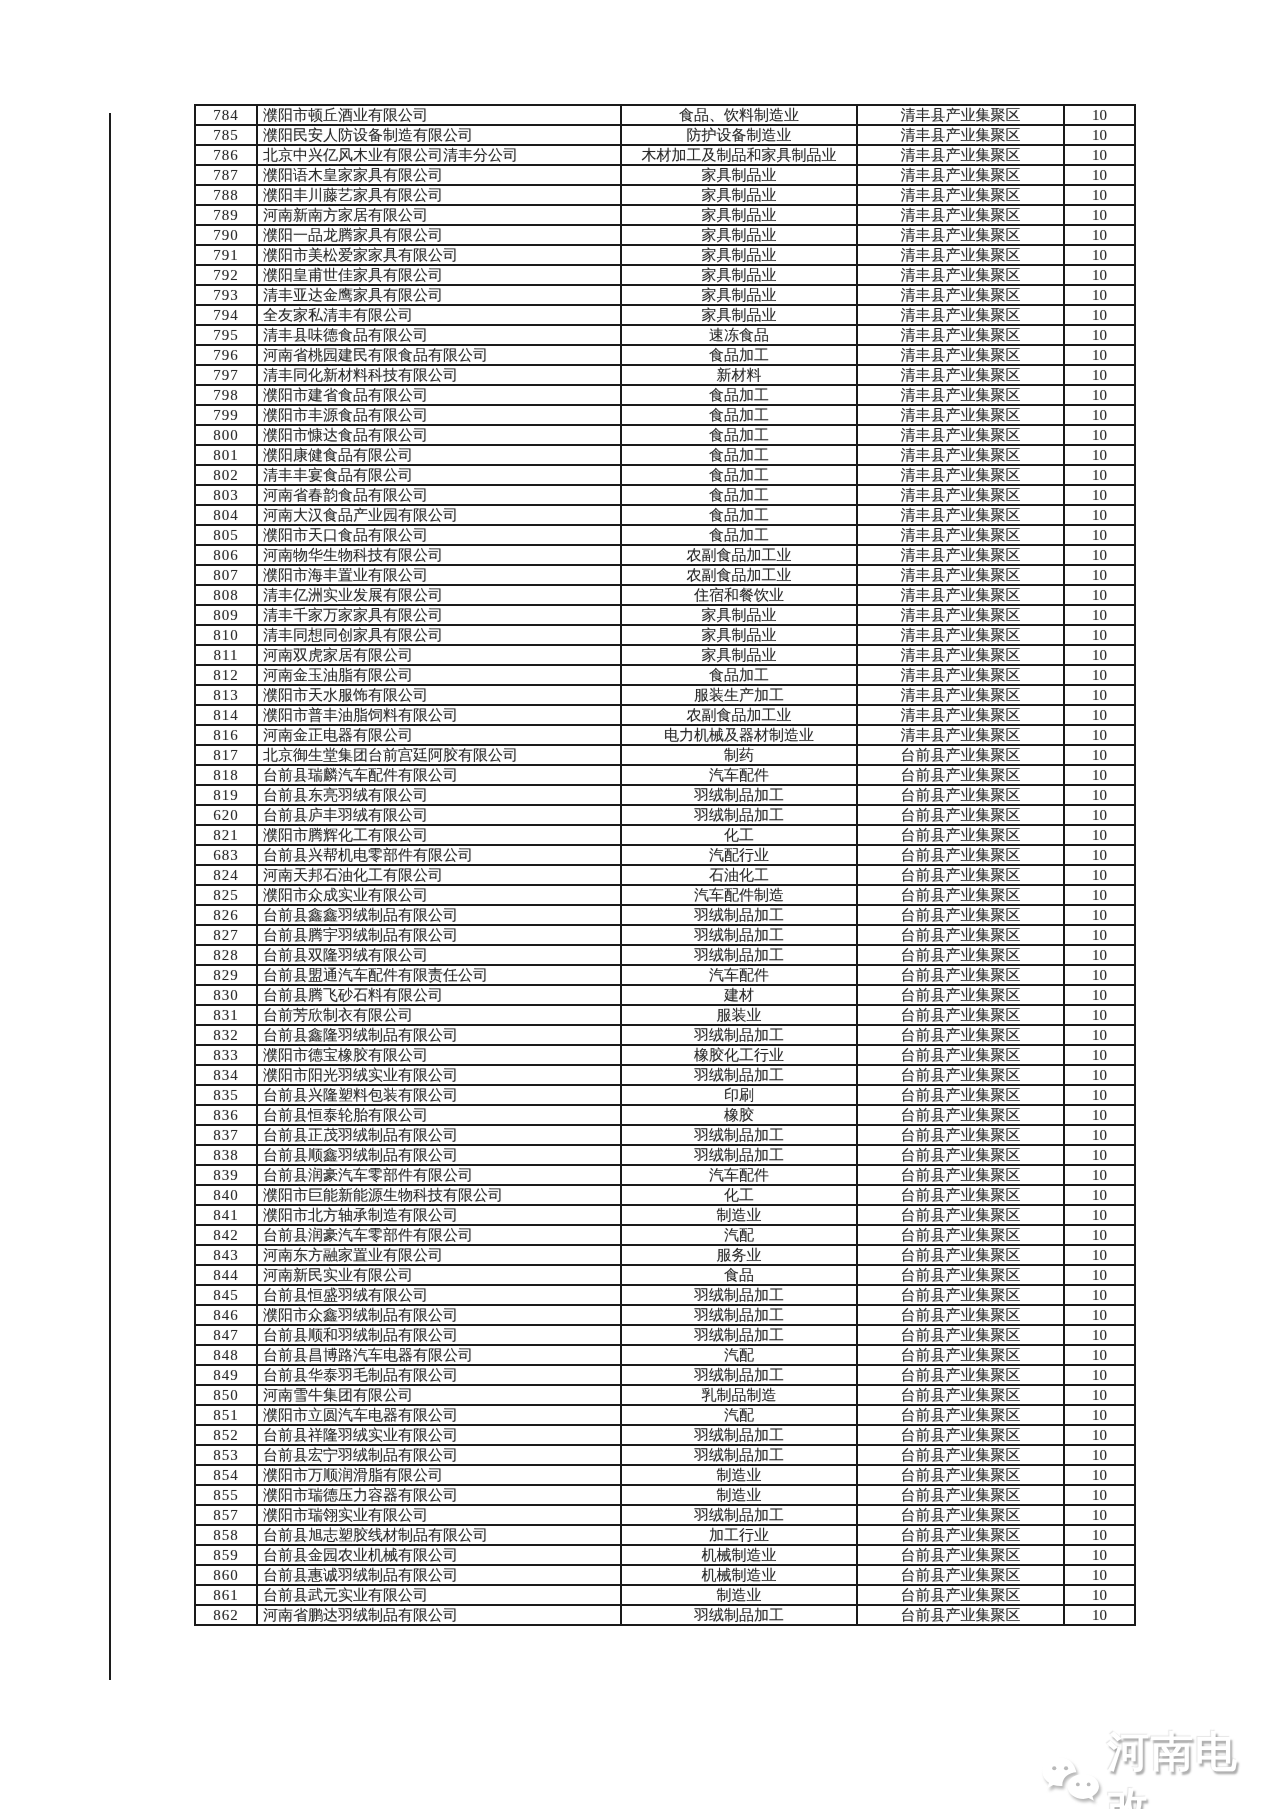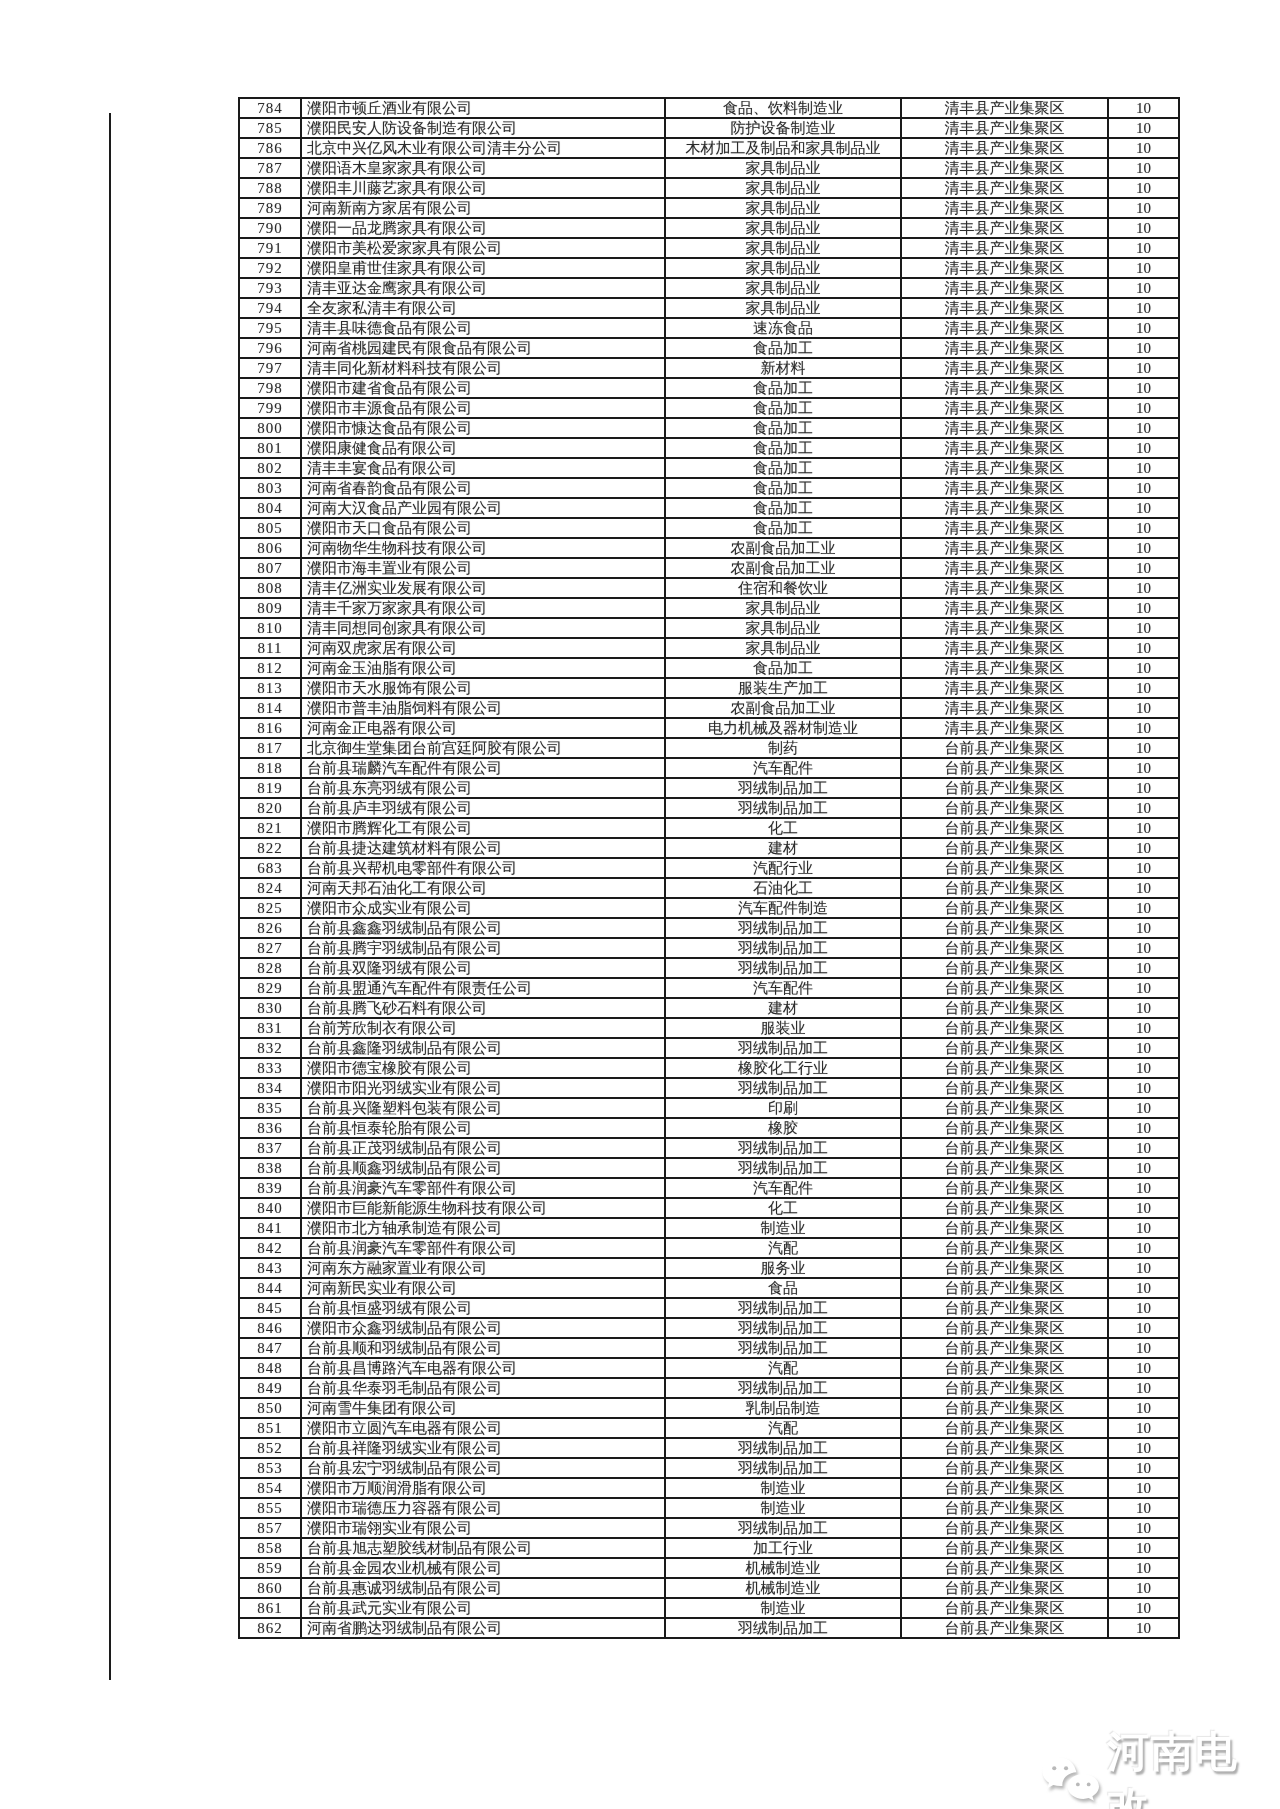--- a/index.html
+++ b/index.html
@@ -17,22 +17,21 @@
     left: 109px;
     top: 113px;
     width: 2px;
     height: 1567px;
     background: #1c1c1c;
   }
   
   #tbl-wrap {
     position: absolute;
     left: 194px;
-    top: 97px;
-    margin-left: 44px;
+    top: 104px;
   }
   table.company-table {
     border-collapse: collapse;
     table-layout: fixed;
     width: 940px;
   }
   table.company-table td {
     border: 2px solid #1a1a1a;
     height: 18px;
     padding: 0;
@@ -334,37 +333,30 @@
             <td class="c-val">10</td>
           </tr>
           <tr>
             <td class="c-num">819</td>
             <td class="c-name">台前县东亮羽绒有限公司</td>
             <td class="c-ind">羽绒制品加工</td>
             <td class="c-zone">台前县产业集聚区</td>
             <td class="c-val">10</td>
           </tr>
           <tr>
-            <td class="c-num">820</td>
+            <td class="c-num">620</td>
             <td class="c-name">台前县庐丰羽绒有限公司</td>
             <td class="c-ind">羽绒制品加工</td>
             <td class="c-zone">台前县产业集聚区</td>
             <td class="c-val">10</td>
           </tr>
           <tr>
             <td class="c-num">821</td>
             <td class="c-name">濮阳市腾辉化工有限公司</td>
             <td class="c-ind">化工</td>
-            <td class="c-zone">台前县产业集聚区</td>
-            <td class="c-val">10</td>
-          </tr>
-          <tr>
-            <td class="c-num">822</td>
-            <td class="c-name">台前县捷达建筑材料有限公司</td>
-            <td class="c-ind">建材</td>
             <td class="c-zone">台前县产业集聚区</td>
             <td class="c-val">10</td>
           </tr>
           <tr>
             <td class="c-num">683</td>
             <td class="c-name">台前县兴帮机电零部件有限公司</td>
             <td class="c-ind">汽配行业</td>
             <td class="c-zone">台前县产业集聚区</td>
             <td class="c-val">10</td>
           </tr>

